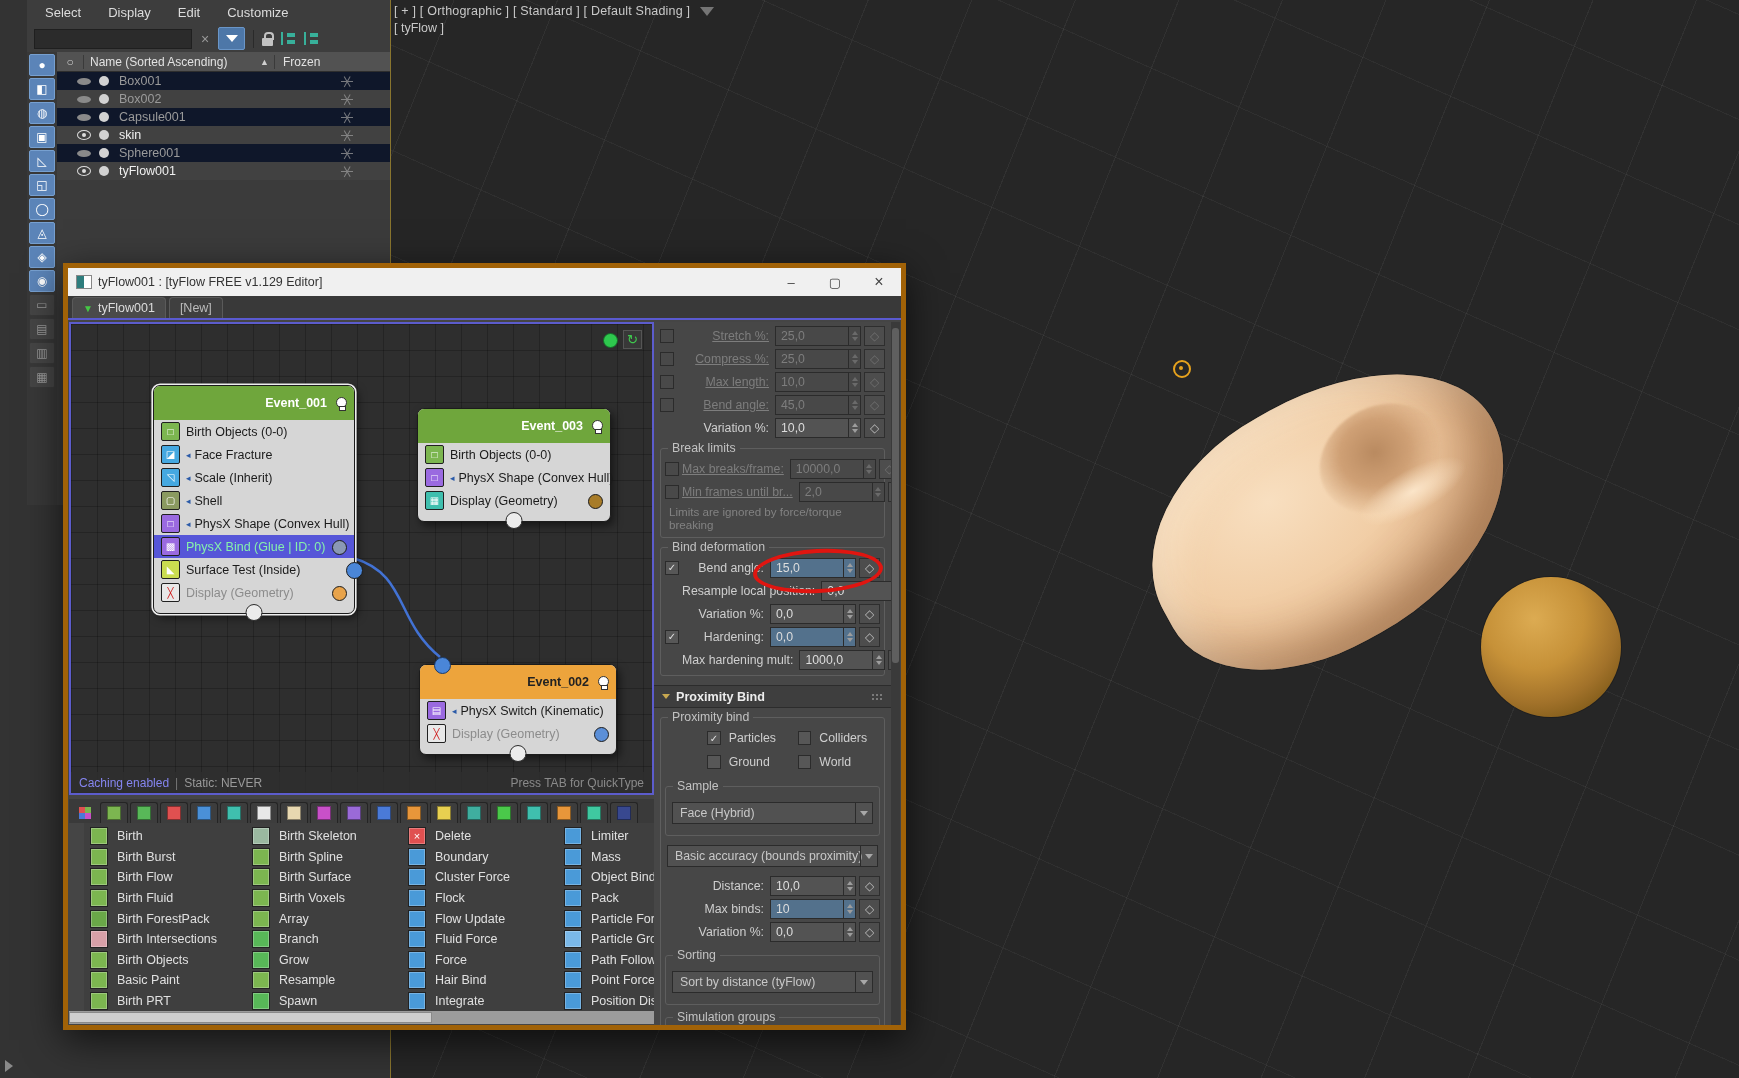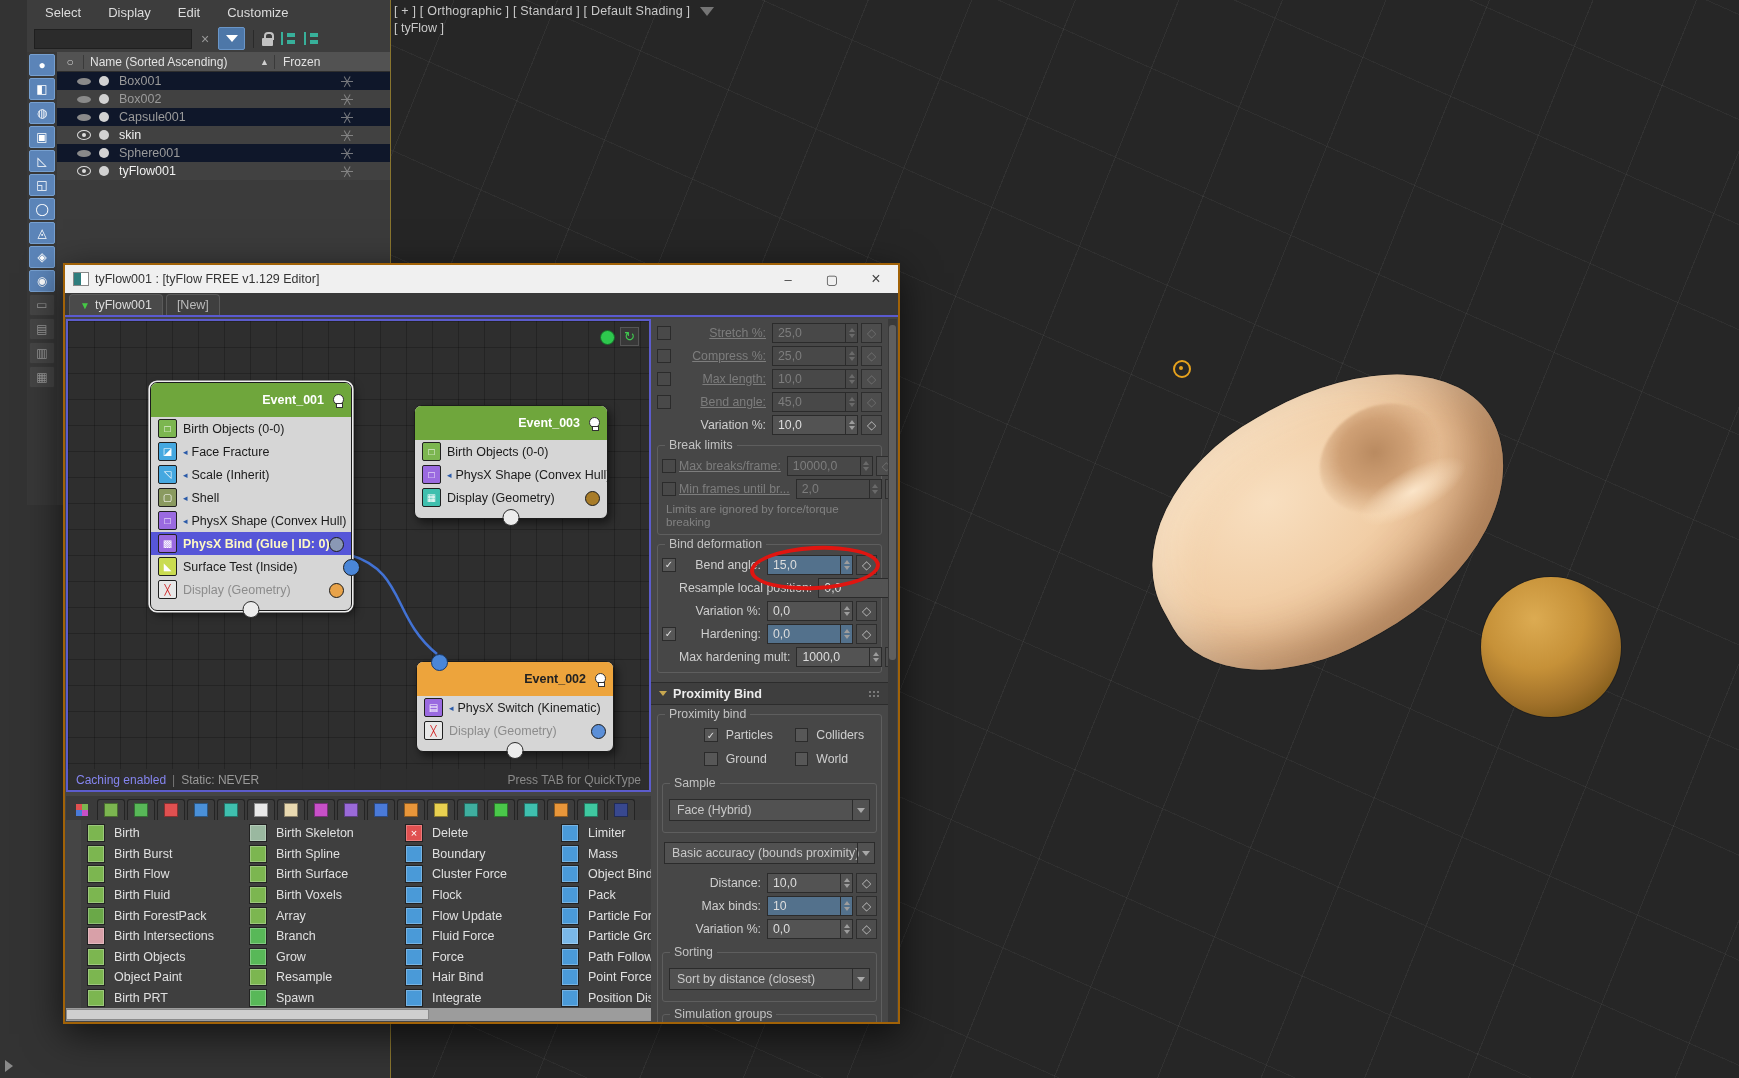--- a/index.html
+++ b/index.html
@@ -67,21 +67,21 @@
   .eye.open:after{content:"";position:absolute;left:5px;top:3px;width:4px;height:4px;background:#dcdcdc;border-radius:50%;}
   .eye.closed:before{content:"";position:absolute;left:0;top:2px;width:14px;height:7px;background:#8a8a8a;border-radius:50%;}
   .rdot{width:10px;height:10px;border-radius:50%;background:#d2d2d2;margin-left:8px;}
   .rname{margin-left:10px;width:150px;font-size:12.5px;}
   .rname.dim{color:#9a9a9a;} .rname.lit{color:#f0f0f0;}
   .snow{position:relative;width:12px;height:12px;margin-left:72px;opacity:.75;}
   .snow b{position:absolute;left:0;top:5.5px;width:12px;height:1.4px;background:#9a9a9a;}
   .snow b:nth-child(2){transform:rotate(60deg);} .snow b:nth-child(3){transform:rotate(120deg);}
   
   #tywin{position:absolute;left:63px;top:263px;width:833px;height:757px;background:#454545;z-index:6;
-     box-shadow:0 10px 36px rgba(0,0,0,.65);border:2px solid #a16207;}
+     box-shadow:0 10px 36px rgba(0,0,0,.65);border:5px solid #a16207;}
   .titlebar{position:absolute;left:0;top:0;width:100%;height:28px;background:#f0f0f0;display:flex;align-items:center;}
   .titleicon{width:14px;height:12px;margin:0 6px 0 8px;background:linear-gradient(90deg,#2e7d7d 50%,#fff 50%);border:1px solid #888;}
   .titletext{color:#333;font-size:12.5px;}
   .wbtns{margin-left:auto;display:flex;}
   .wbtn{width:44px;height:28px;display:flex;align-items:center;justify-content:center;color:#444;font-size:13px;}
   .tabrow{position:absolute;left:0;top:28px;width:100%;height:24px;background:#393939;border-bottom:2px solid #5a5ad0;display:flex;align-items:flex-end;padding-left:4px;box-sizing:border-box;}
   .tytab{height:20px;display:flex;align-items:center;gap:5px;padding:0 10px;font-size:12.5px;color:#ddd;border:1px solid #5a5a5a;border-bottom:none;border-radius:4px 4px 0 0;margin-right:3px;}
   .tytab.active{background:#4a4a4a;}
   .tytab.inactive{background:#3f3f3f;color:#bbb;}
   .tabarrow{color:#45c845;font-size:10px;}
@@ -96,21 +96,21 @@
   .node.selected{box-shadow:0 0 0 1.6px #eee, 3px 4px 8px rgba(0,0,0,.5);}
   .node-h{height:18px;border-radius:6px 6px 0 0;display:flex;align-items:center;justify-content:flex-end;gap:7px;padding:8px 7px;font-size:12.5px;font-weight:bold;}
   .bulb{width:13px;height:13px;position:relative;}
   .bulb:before{content:"";position:absolute;left:2px;top:0;width:9px;height:9px;border-radius:50%;background:#fff;border:1px solid #333;}
   .bulb:after{content:"";position:absolute;left:4.5px;top:9px;width:5px;height:3.5px;background:#fff;border:1px solid #333;}
   .op{display:flex;align-items:center;height:23px;padding:0 7px;position:relative;font-size:12.5px;color:#1b1b1b;}
   .op .ic{flex:none;width:17px;height:17px;border:1px solid #202020;border-radius:2px;display:flex;align-items:center;justify-content:center;font-size:10px;color:#fff;margin-right:6px;}
   .op .larr{color:#2a5aa8;font-size:9px;margin-right:4px;}
   .op .lbl{white-space:nowrap;}
   .op.sel{background:#5656d8;}
-  .op.sel .lbl{color:#fef9c3;font-weight:bold;}
+  .op.sel .lbl{color:#86efac;}
   .op.dim .lbl{color:#8c8c8c;}
   .conn{position:absolute;right:7px;top:5px;width:13px;height:13px;border-radius:50%;border:1px solid #1c1c1c;}
   .conn.edge{right:-9px;top:4px;width:15px;height:15px;}
   .node-pad{height:9px;}
   .node-out{position:absolute;left:50%;bottom:-8px;width:15px;height:15px;transform:translateX(-50%);background:#ececec;border:1px solid #2a2a2a;border-radius:50%;}
   .node-in{position:absolute;left:14px;top:-8px;width:15px;height:15px;background:#4a86d8;border:1px solid #1a3a6a;border-radius:50%;}
   #wires{position:absolute;left:0;top:0;width:585px;height:473px;pointer-events:none;}
   .cv-status{position:absolute;left:0;bottom:0;width:100%;height:21px;display:flex;align-items:center;padding:0 8px;box-sizing:border-box;font-size:12px;background:rgba(46,46,46,.85);}
   .cs-l{color:#8585f0;} .cs-sep{color:#777;margin:0 6px;} .cs-m{color:#9a9a9a;} .cs-r{margin-left:auto;color:#8a8a8a;}
   
@@ -503,21 +503,21 @@
           <div class="depot-item">
             <span class="dic" style="background: rgb(216, 160, 168);"></span>
             <span class="dlbl">Birth Intersections</span>
           </div>
           <div class="depot-item">
             <span class="dic" style="background: rgb(124, 182, 80);"></span>
             <span class="dlbl">Birth Objects</span>
           </div>
           <div class="depot-item">
             <span class="dic" style="background: rgb(124, 182, 80);"></span>
-            <span class="dlbl">Object Paint</span>
+            <span class="dlbl">Basic Paint</span>
           </div>
           <div class="depot-item">
             <span class="dic" style="background: rgb(124, 182, 80);"></span>
             <span class="dlbl">Birth PRT</span>
           </div>
         </div>
         <div class="depot-col" style="left: 168px; width: 152px;">
           <div class="depot-item">
             <span class="dic" style="background: rgb(154, 184, 160);"></span>
             <span class="dlbl">Birth Skeleton</span>
@@ -877,21 +877,21 @@
                   <b class="su"></b>
                   <b class="sd"></b>
                 </i>
               </span>
               <span class="pdia">◇</span>
             </div>
           </div>
         <div class="pgroup" style="margin-top:12px;">
           <span class="gtitle">Sorting</span>
           <div class="pdrop">
-            <span>Sort by distance (closest)</span>
+            <span>Sort by distance (tyFlow)</span>
             <i class="dd">
                 <b></b>
               </i>
           </div>
         </div>
         <div class="pgroup" style="margin-top:12px;">
           <span class="gtitle">Simulation groups</span>
           <div class="simrow" id="simrow1">
               <span class="simbtn">1</span>
               <span class="simbtn">2</span>

